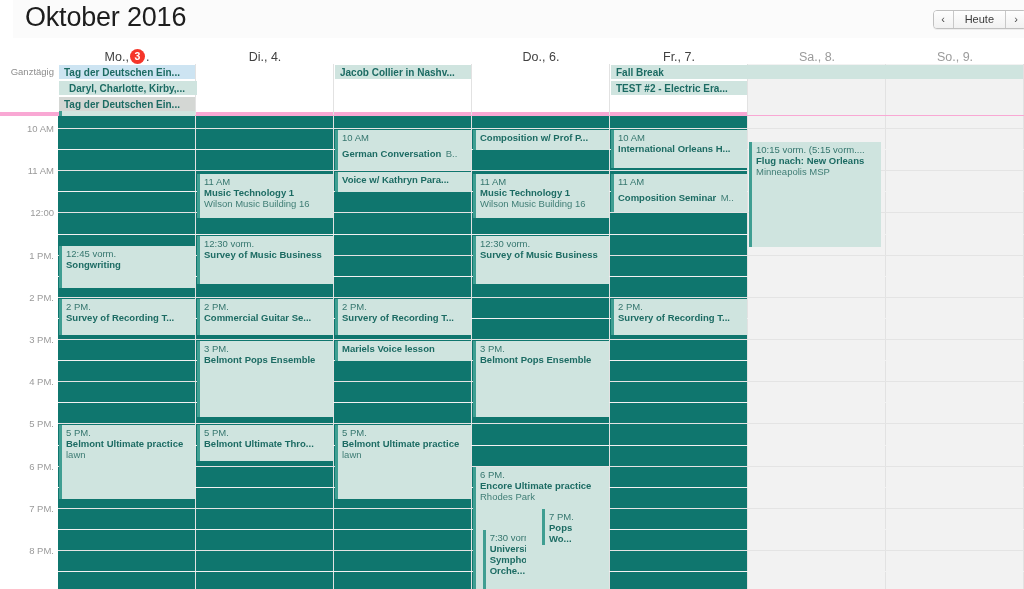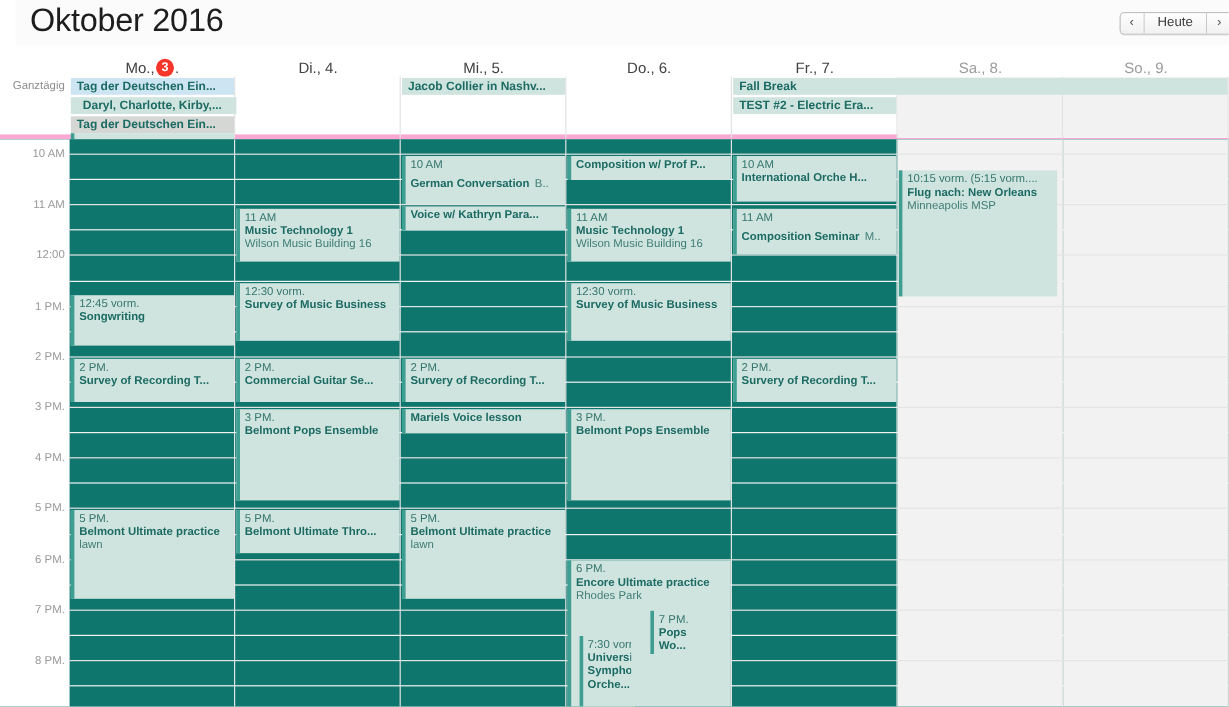--- a/index.html
+++ b/index.html
@@ -189,23 +189,20 @@
   </div>
 
   <div class="dayheader">
       <div class="dh-cell" style="left: 58px; width: 138px;">
         <span>Mo., </span>
         <span class="dh-badge">3</span>
         <span>.</span>
       </div>
       <div class="dh-cell" style="left: 196px; width: 138px;">
         <span>Di., 4.</span>
-      </div>
-      <div class="dh-cell" style="left: 334px; width: 138px;">
-        <span>Mi., 5.</span>
       </div>
       <div class="dh-cell" style="left: 472px; width: 138px;">
         <span>Do., 6.</span>
       </div>
       <div class="dh-cell" style="left: 610px; width: 138px;">
         <span>Fr., 7.</span>
       </div>
       <div class="dh-cell weekend" style="left: 748px; width: 138px;">
         <span>Sa., 8.</span>
       </div>
@@ -298,21 +295,21 @@
         <span class="t">11 AM</span>
         <span class="n">Music Technology 1</span>
         <span class="loc">Wilson Music Building 16</span>
       </div>
       <div class="ev" style="left: 473px; width: 136px; top: 120px; height: 48px;">
         <span class="t">12:30 vorm.</span>
         <span class="n">Survey of Music Business</span>
       </div>
       <div class="ev" style="left: 611px; width: 136px; top: 14px; height: 38px;">
         <span class="t">10 AM</span>
-        <span class="n">International Orche H...</span>
+        <span class="n">International Orleans H...</span>
       </div>
       <div class="ev" style="left: 611px; width: 136px; top: 58px; height: 38px;"><span class="t">11 AM</span><span class="n inline">Composition Seminar</span> <span class="loc inline">M..</span></div>
       <div class="ev" style="left: 197px; width: 136px; top: 58px; height: 44px;">
         <span class="t">11 AM</span>
         <span class="n">Music Technology 1</span>
         <span class="loc">Wilson Music Building 16</span>
       </div>
       <div class="ev" style="left: 197px; width: 136px; top: 120px; height: 48px;">
         <span class="t">12:30 vorm.</span>
         <span class="n">Survey of Music Business</span>

